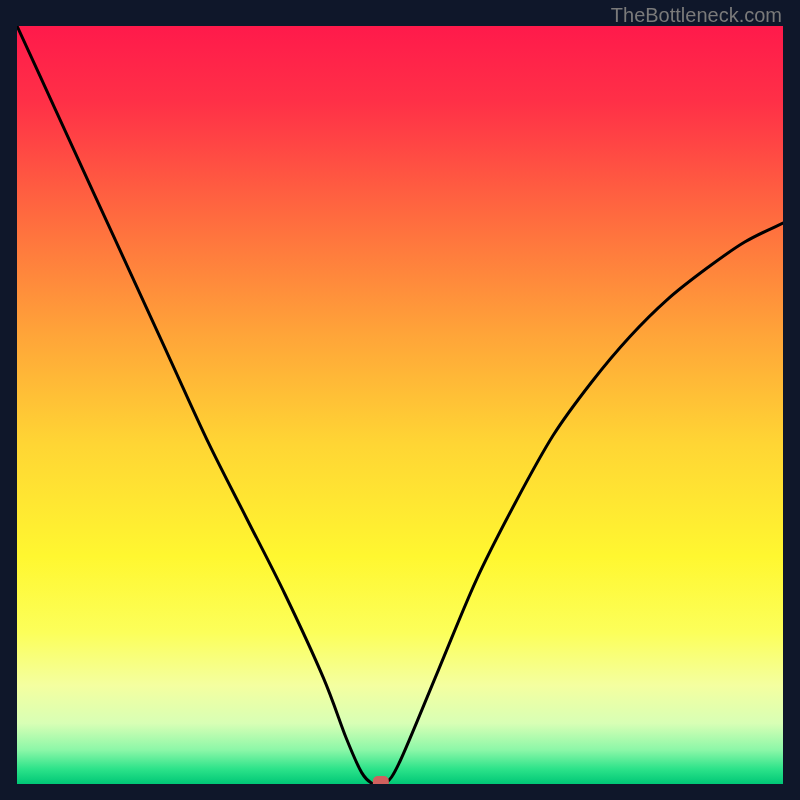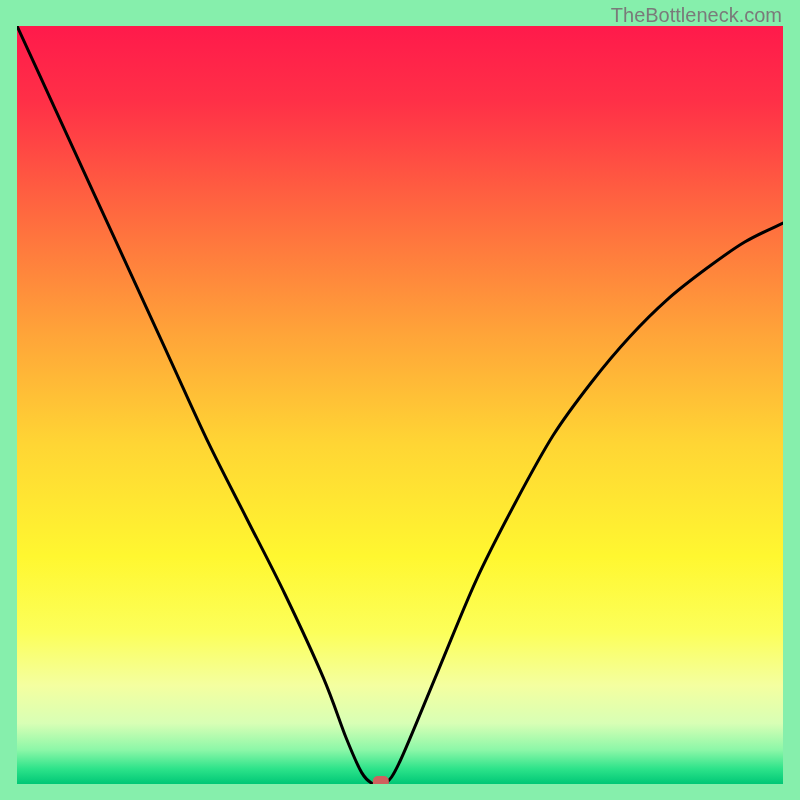--- a/index.html
+++ b/index.html
@@ -7,21 +7,21 @@
     padding: 0;
     width: 800px;
     height: 800px;
     overflow: hidden;
     background: #000;
     font-family: Arial, sans-serif;
   }
   .frame {
     width: 800px;
     height: 800px;
-    background: #86efac;
+    background: #0f172a;
     position: relative;
   }
   .watermark {
     position: absolute;
     top: 4px;
     right: 18px;
     color: #7a7a7a;
     font-size: 20px;
     font-weight: 500;
     z-index: 10;

